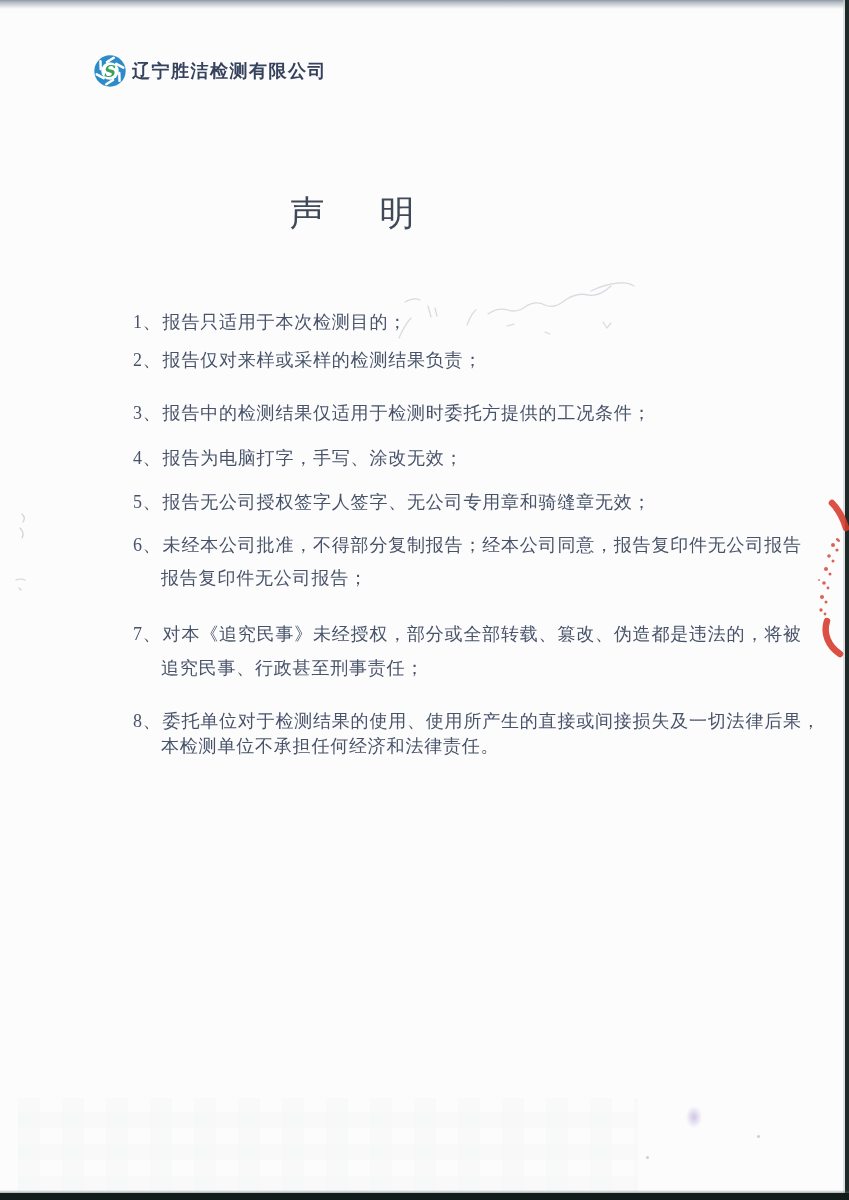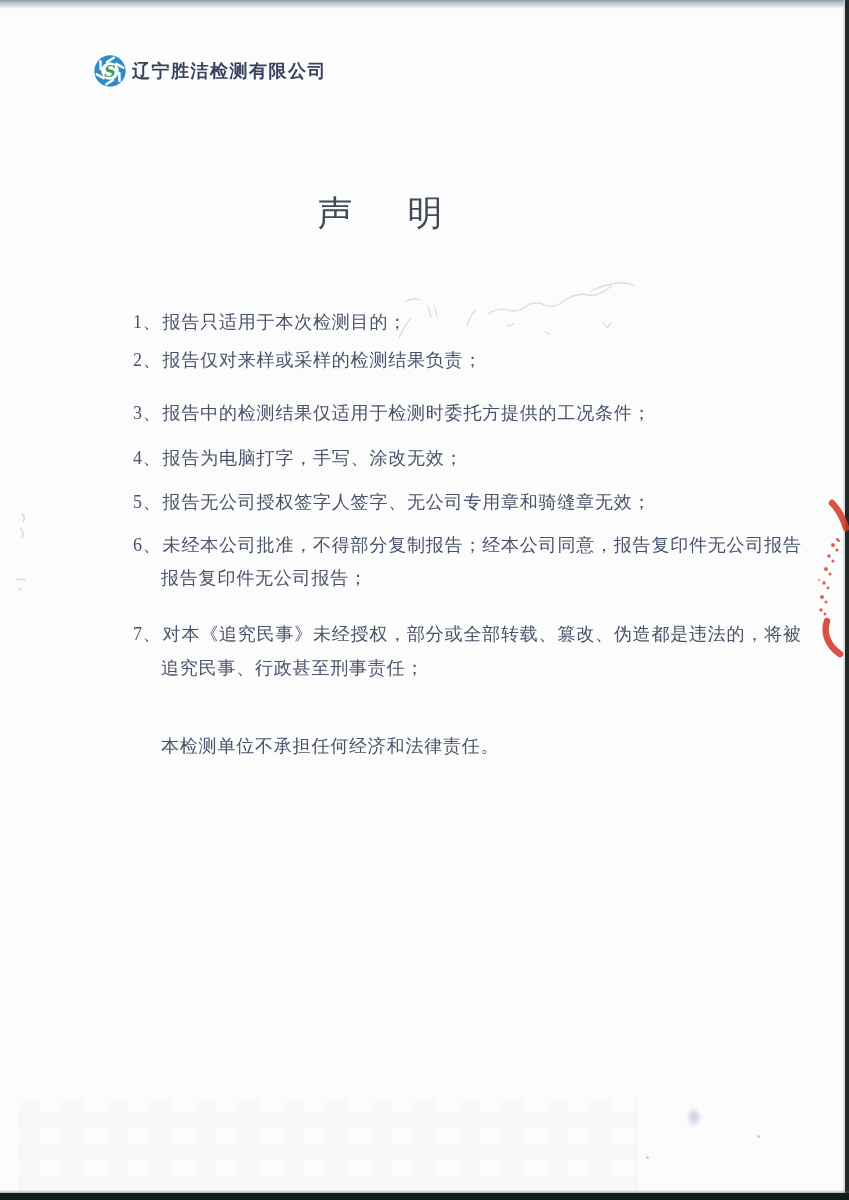--- a/index.html
+++ b/index.html
@@ -18,21 +18,21 @@
   .edge-bottom{position:absolute;left:0;bottom:0;width:849px;height:7px;background:#101b1a;}
   .edge-bottom-fade{position:absolute;left:0;bottom:7px;width:849px;height:3px;background:linear-gradient(to top,#5a6865,rgba(252,252,252,0));opacity:.5;}
 
   
   .logo{position:absolute;left:91px;top:52px;width:38px;height:38px;}
   .company{position:absolute;left:132px;top:59px;font-size:18px;font-weight:bold;
     color:#36425d;letter-spacing:1.5px;white-space:nowrap;text-align:right;}
 
   
   .doc-title{position:absolute;left:0;top:190px;width:714px;text-align:center;
-    font-size:35px;color:#40495a;letter-spacing:10px;font-weight:500;margin-left:28px;}
+    font-size:35px;color:#40495a;letter-spacing:10px;font-weight:500;}
 
   
   .item-row{position:absolute;left:133px;white-space:nowrap;font-size:18px;
     color:#48536a;letter-spacing:0.8px;margin-top:12px;}
   .item-cont{position:absolute;left:161px;white-space:nowrap;font-size:18px;
     color:#48536a;letter-spacing:0.8px;}
   .item-num{padding-right:1px;}
 
   
   .stamp{position:absolute;left:814px;top:494px;width:35px;height:168px;}
@@ -115,20 +115,21 @@
   <div class="item-row" style="top:434px"><span class="item-num">4、</span><span>报告为电脑打字，手写、涂改无效；</span></div>
 
   <div class="item-row" style="top:478px"><span class="item-num">5、</span><span>报告无公司授权签字人签字、无公司专用章和骑缝章无效；</span></div>
 
   <div class="item-row" style="top:521px"><span class="item-num">6、</span><span>未经本公司批准，不得部分复制报告；经本公司同意，报告复印件无公司报告</span></div>
   <div class="item-cont" style="top:566px">报告复印件无公司报告；</div>
 
   <div class="item-row" style="top:610px"><span class="item-num">7、</span><span>对本《追究民事》未经授权，部分或全部转载、篡改、伪造都是违法的，将被</span></div>
   <div class="item-cont" style="top:656px">追究民事、行政甚至刑事责任；</div>
 
+  <div class="item-row" style="top:697px"><span class="item-num">8、</span><span>委托单位对于检测结果的使用、使用所产生的直接或间接损失及一切法律后果，</span></div>
   <div class="item-cont" style="top:734px">本检测单位不承担任何经济和法律责任。</div>
 
   <div class="stamp">
     <svg width="35" height="168" viewBox="0 0 35 168">
       <g stroke="#d6392c" fill="none" stroke-linecap="round" opacity="0.88">
         <path d="M 18 9 C 24 15 29 24 32 34" stroke-width="6.5"></path>
         <path d="M 13 127 C 9 139 14 152 26 160" stroke-width="6.5"></path>
       </g>
       <g fill="#d8453a" opacity="0.85">
         <circle cx="19" cy="51" r="2"></circle>

